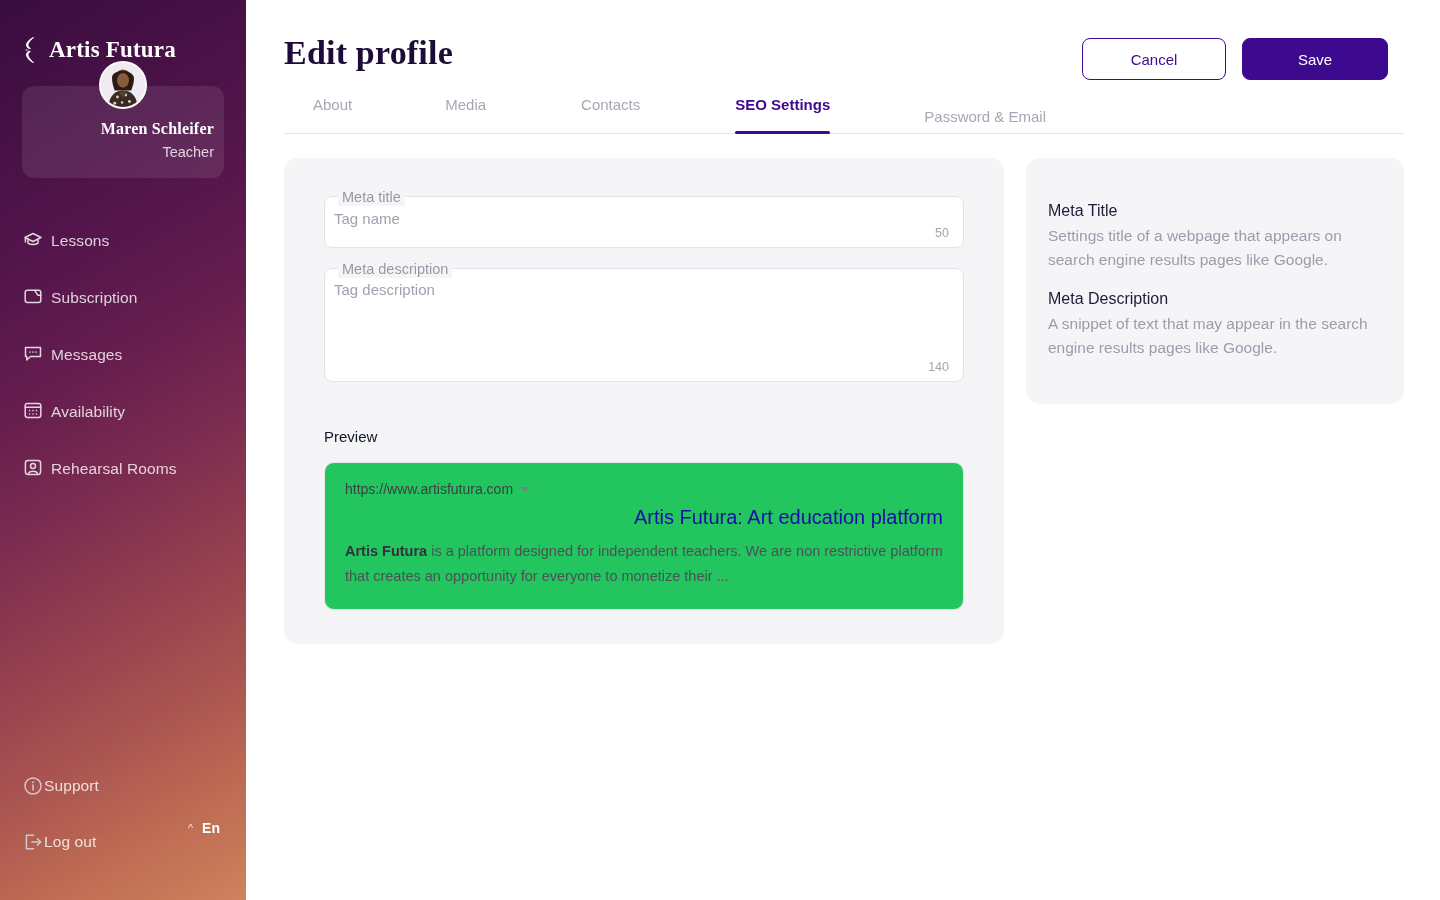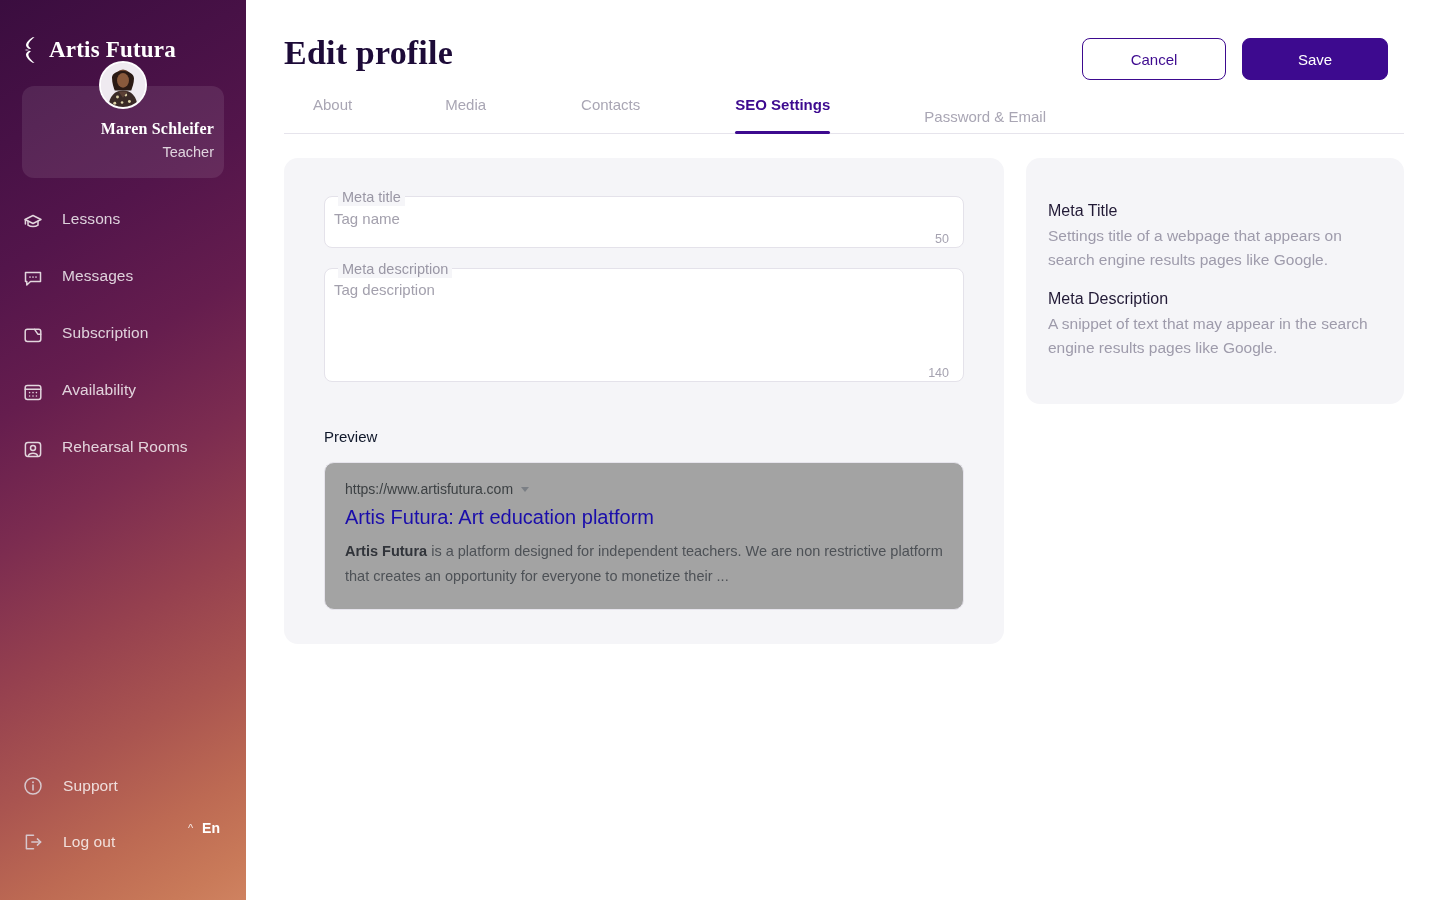--- a/index.html
+++ b/index.html
@@ -96,22 +96,22 @@
     font-size: 14.5px;
     color: rgba(255,255,255,0.80);
   }
 
   .nav {
     margin-top: 32px;
     padding: 0 0 0 22px;
   }
   .nav-item {
     display: flex;
-    align-items: flex-start;
-    gap: 18px;
+    align-items: flex-end;
+    gap: 7px;
     height: 40px;
     margin-bottom: 17px;
     cursor: pointer;
   }
   .nav-icon {
     width: 22px;
     height: 22px;
     flex: 0 0 22px;
     display: flex;
     align-items: center;
@@ -128,21 +128,20 @@
     position: absolute;
     left: 0;
     bottom: 22px;
     width: 246px;
     padding-left: 22px;
   }
   .bottom-row {
     display: flex;
     align-items: center;
     height: 40px;
-    gap: 19px;
     margin-bottom: 16px;
     cursor: pointer;
   }
   .lang-switch {
     position: absolute;
     right: 26px;
     bottom: 42px;
     display: flex;
     align-items: center;
     gap: 9px;
@@ -285,34 +284,34 @@
     position: absolute;
     top: 13px;
     left: 9px;
     font-size: 15px;
     color: #a3a0ad;
   }
   .field-input.ta { top: 12px; }
   .counter {
     position: absolute;
     right: 14px;
-    bottom: 1px;
+    bottom: 7px;
     font-size: 12.5px;
     color: #a6a3b1;
   }
 
   .preview-label {
     margin-top: 46px;
     font-size: 15px;
     color: #0f172a;
   }
 
   .preview-card {
     margin-top: 17px;
-    background: #a3a3a3;
+    background: #22c55e;
     border: 1px solid #e6e4ec;
     border-radius: 10px;
     padding: 18px 20px 20px 20px;
   }
   .preview-url {
     display: flex;
     align-items: center;
     gap: 8px;
     font-size: 14px;
     color: #3c4043;
@@ -323,20 +322,21 @@
     border-left: 4.5px solid transparent;
     border-right: 4.5px solid transparent;
     border-top: 5px solid #7b7f85;
     display: inline-block;
   }
   .preview-title {
     margin-top: 7px;
     font-size: 20px;
     color: #1a0dab;
     line-height: 1.3;
+    text-align: right;
   }
   .preview-desc {
     margin-top: 9px;
     font-size: 14.5px;
     line-height: 25px;
     color: #4d5156;
     max-width: 600px;
   }
   .preview-desc b { color: #31343a; font-weight: bold; }
 
@@ -404,37 +404,37 @@
             <path d="M6 11.2 V15.2 C6 15.2 8 16.6 11 16.6 C14 16.6 16 15.2 16 15.2 V11.2"></path>
             <path d="M3.4 9.8 V14"></path>
           </svg>
         </span>
         <span class="nav-label">Lessons</span>
       </div>
 
       <div class="nav-item">
         <span class="nav-icon">
           <svg width="22" height="22" viewBox="0 0 22 22" fill="none" stroke="#e2d6dd" stroke-width="1.5" stroke-linecap="round" stroke-linejoin="round">
+            <rect x="3.2" y="5.2" width="15.6" height="12.2" rx="2.2"></rect>
+            <path d="M12.6 5.4 L15.8 10.2 L18.7 10.2"></path>
+          </svg>
+        </span>
+        <span class="nav-label">Subscription</span>
+      </div>
+
+      <div class="nav-item">
+        <span class="nav-icon">
+          <svg width="22" height="22" viewBox="0 0 22 22" fill="none" stroke="#e2d6dd" stroke-width="1.5" stroke-linecap="round" stroke-linejoin="round">
             <path d="M3.5 5.5 H18.5 V14.5 H8.5 L4.8 18 V14.5 H3.5 Z"></path>
             <circle cx="8" cy="10" r="0.85" fill="#e2d6dd" stroke="none"></circle>
             <circle cx="11" cy="10" r="0.85" fill="#e2d6dd" stroke="none"></circle>
             <circle cx="14" cy="10" r="0.85" fill="#e2d6dd" stroke="none"></circle>
           </svg>
         </span>
         <span class="nav-label">Messages</span>
-      </div>
-
-      <div class="nav-item">
-        <span class="nav-icon">
-          <svg width="22" height="22" viewBox="0 0 22 22" fill="none" stroke="#e2d6dd" stroke-width="1.5" stroke-linecap="round" stroke-linejoin="round">
-            <rect x="3.2" y="5.2" width="15.6" height="12.2" rx="2.2"></rect>
-            <path d="M12.6 5.4 L15.8 10.2 L18.7 10.2"></path>
-          </svg>
-        </span>
-        <span class="nav-label">Subscription</span>
       </div>
 
       <div class="nav-item">
         <span class="nav-icon">
           <svg width="22" height="22" viewBox="0 0 22 22" fill="none" stroke="#e2d6dd" stroke-width="1.5" stroke-linecap="round" stroke-linejoin="round">
             <rect x="3.2" y="4.4" width="15.6" height="14" rx="2.2"></rect>
             <path d="M3.2 8.2 H18.8"></path>
             <circle cx="7.6" cy="11.6" r="0.8" fill="#e2d6dd" stroke="none"></circle>
             <circle cx="11" cy="11.6" r="0.8" fill="#e2d6dd" stroke="none"></circle>
             <circle cx="14.4" cy="11.6" r="0.8" fill="#e2d6dd" stroke="none"></circle>

